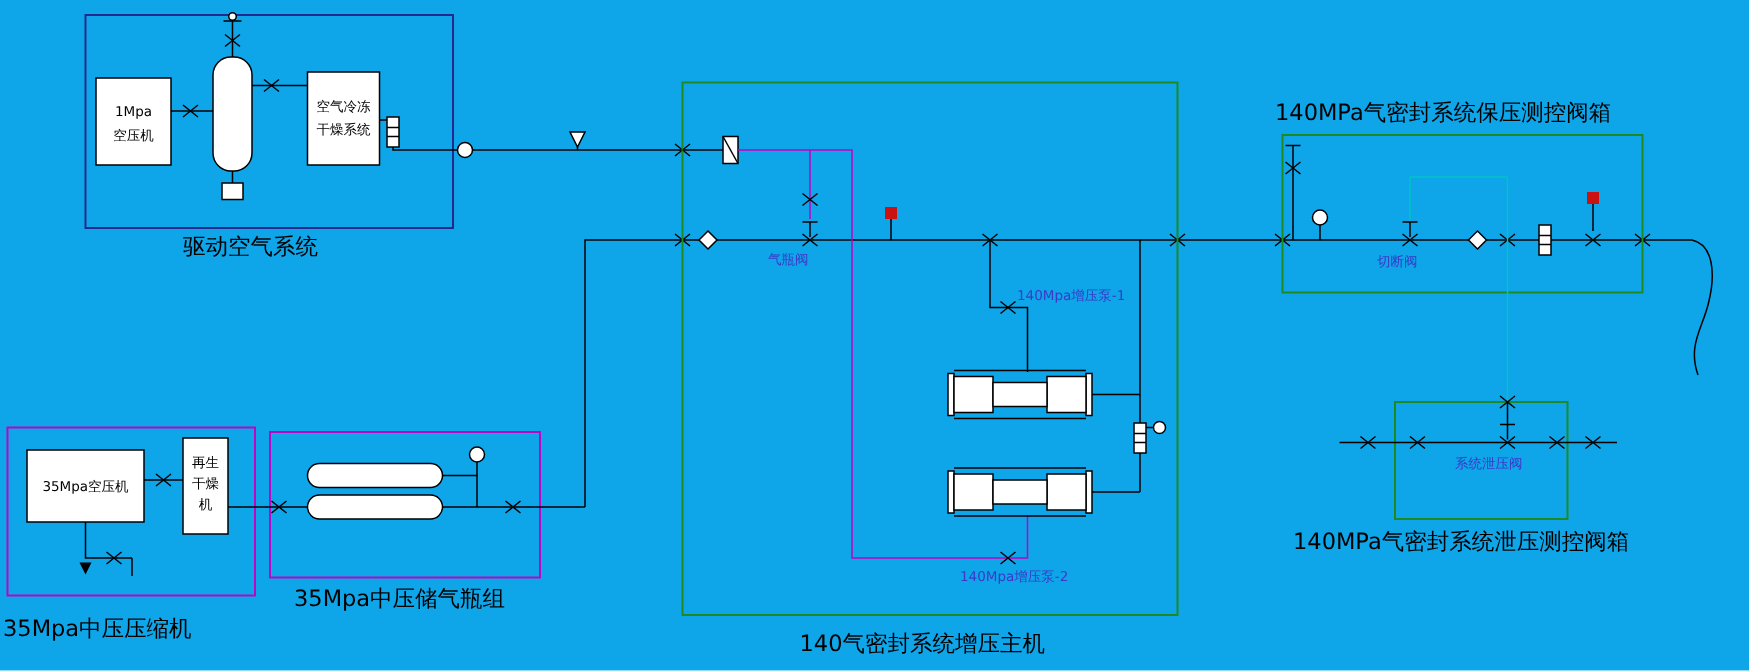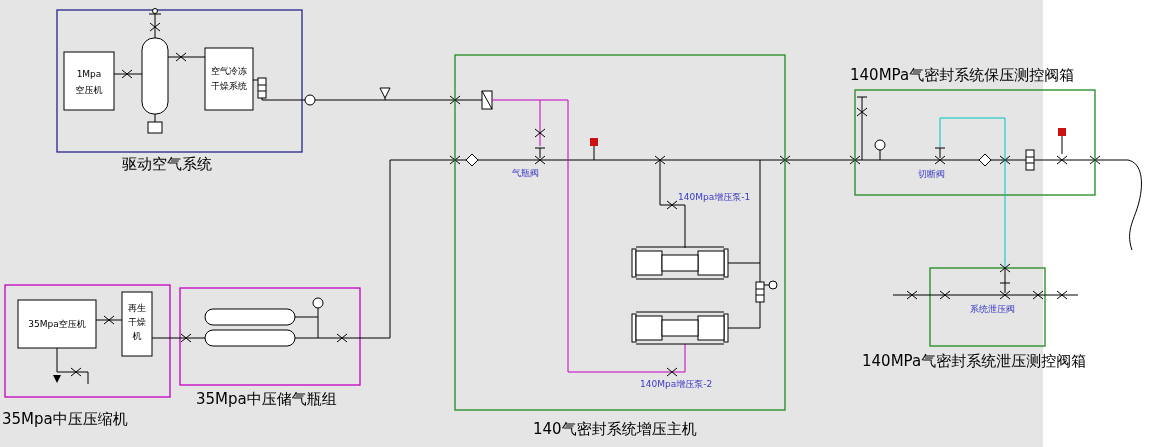--- a/index.html
+++ b/index.html
@@ -1,18 +1,18 @@
 <!DOCTYPE html>
 <html style="--c-pipe: #000000; --c-navy: #26268c; --c-magenta: #c400c4; --c-green: #1f8a1f; --c-cyan: #00c3c3; --c-label_blue: #3a3ac8; --c-red: #cc1111;"><head>
 <meta charset="utf-8">
 <style>
   *{box-sizing:border-box}
   html,body{margin:0;padding:0;background:#fff}
   body{width:1166px;height:447px;font-family:"DejaVu Sans","Liberation Sans",sans-serif}
-  .canvas{position:relative;width:1043px;height:447px;background:#e5e5e5}
+  .canvas{position:relative;width:1166px;height:447px;background:#0ea5e9}
   svg{display:block}
   text{font-family:"DejaVu Sans","Liberation Sans",sans-serif}
   .pipe{stroke:var(--c-pipe,#000);stroke-width:1;fill:none}
   .m{stroke:var(--c-magenta,#c400c4)}
   .cy{stroke:var(--c-cyan,#00c3c3)}
   .sect-blue{fill:none;stroke:var(--c-navy,#26268c);stroke-width:1.3}
   .sect-m{fill:none;stroke:var(--c-magenta,#c400c4);stroke-width:1.3}
   .sect-g{fill:none;stroke:var(--c-green,#1f8a1f);stroke-width:1.3}
   .comp{fill:#fff;stroke:#000;stroke-width:1}
   .t-main{font-size:15px;fill:#000}

